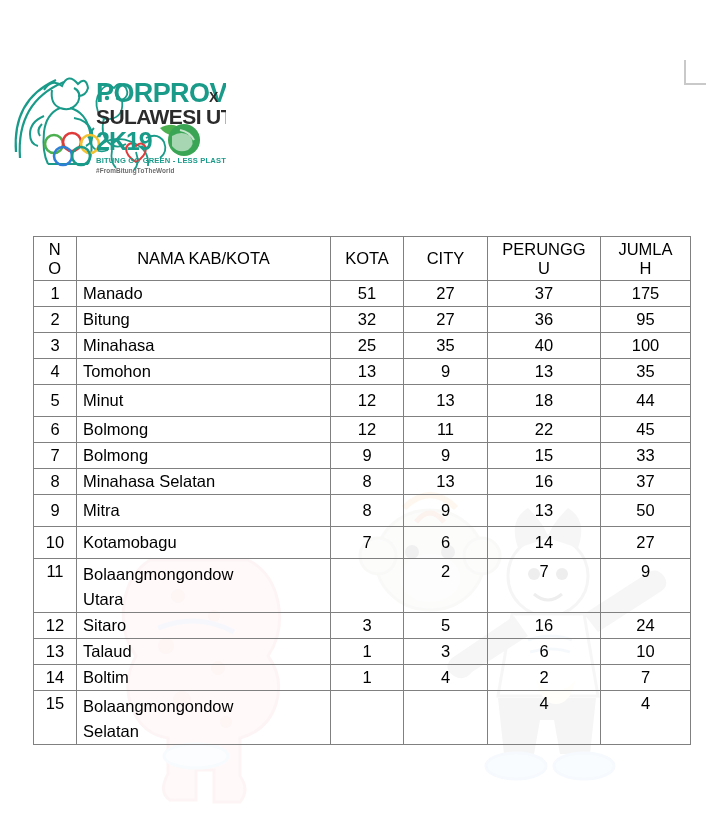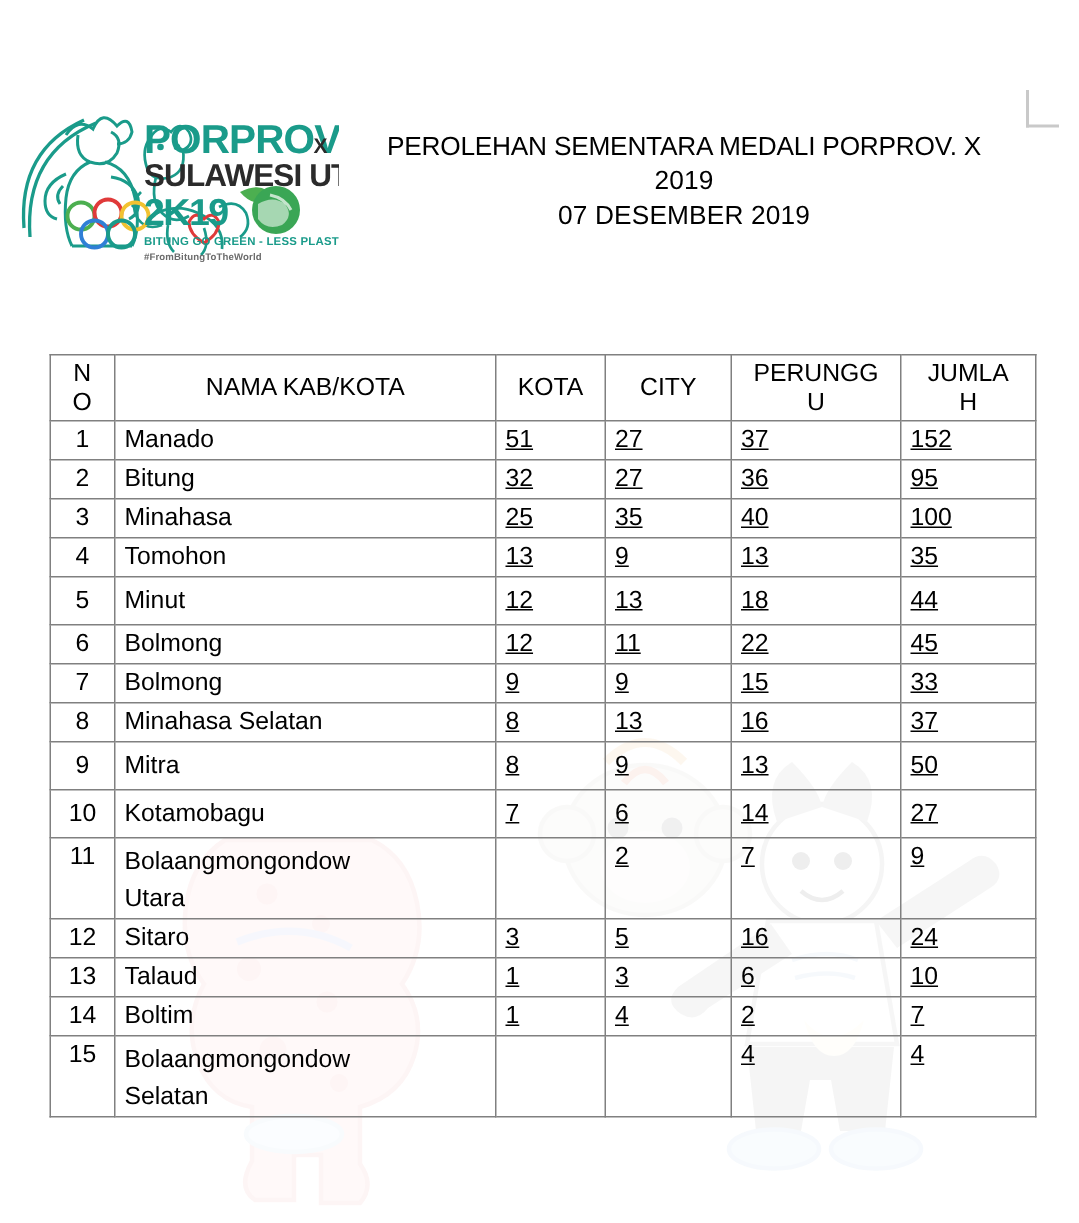--- a/index.html
+++ b/index.html
@@ -110,21 +110,21 @@
     padding-top: 6px;
     padding-bottom: 6px;
     height: 44px;
     box-sizing: border-box;
   }
   thead th.h-no { letter-spacing: 0.5px; }
 
   tbody td { height: 26px; box-sizing: border-box; }
   td.col-no { text-align: center; }
   td.col-name { text-align: left; padding-left: 8px; }
-  td.col-num { text-align: left; text-decoration: underline; }
+  td.col-num { text-align: center; }
 
   tr.tall td { height: 32px; }
   tr.two-line td { height: 52px; vertical-align: top; padding-top: 3px; }
   tr.two-line td.col-no { vertical-align: top; }
   tr.two-line td.col-num { vertical-align: top; }
   tr.two-line td.col-name { line-height: 25px; }
 </style>
 </head>
 <body>
 
@@ -226,25 +226,20 @@
       <path d="M152 62 q16 -8 22 4 q-12 8 -22 -4 z" fill="#4caf50"></path>
       <circle cx="176" cy="74" r="16" fill="#3aa655"></circle>
       <path d="M164 70 q10 -6 18 0 q6 8 -2 14 q-10 4 -16 -4 z" fill="#ffffff" opacity="0.55"></path>
       <path d="M172 64 q10 2 14 10" stroke="#ffffff" stroke-width="2" fill="none" opacity="0.7"></path>
 
       <text x="88" y="97" font-family="'Liberation Sans', sans-serif" font-size="7.6" font-weight="bold" fill="#1a9b8a" letter-spacing="0.15">BITUNG GO GREEN - LESS PLASTIC CITY</text>
       <text x="88" y="107" font-family="'Liberation Sans', sans-serif" font-size="6.4" font-weight="bold" fill="#6b6b6b" letter-spacing="0.1">#FromBitungToTheWorld</text>
     </svg>
   </div>
 
-  <div id="title-block">
-    <span class="title-line l1">PEROLEHAN SEMENTARA MEDALI PORPROV. X</span>
-    <span class="title-line">2019</span>
-    <span class="title-line">07 DESEMBER 2019</span>
-  </div>
 </div>
 
 <div id="corner-mark"></div>
 
 <div id="medal-table-wrap">
   <table class="medal-table">
     <colgroup>
       <col class="c-no">
         <col class="c-name">
         <col class="c-emas">
@@ -271,21 +266,21 @@
         </th>
       </tr>
     </thead>
     <tbody id="table-body">
         <tr>
           <td class="col-no">1</td>
           <td class="col-name">Manado</td>
           <td class="col-num">51</td>
           <td class="col-num">27</td>
           <td class="col-num">37</td>
-          <td class="col-num">152</td>
+          <td class="col-num">175</td>
         </tr>
         <tr>
           <td class="col-no">2</td>
           <td class="col-name">Bitung</td>
           <td class="col-num">32</td>
           <td class="col-num">27</td>
           <td class="col-num">36</td>
           <td class="col-num">95</td>
         </tr>
         <tr>

